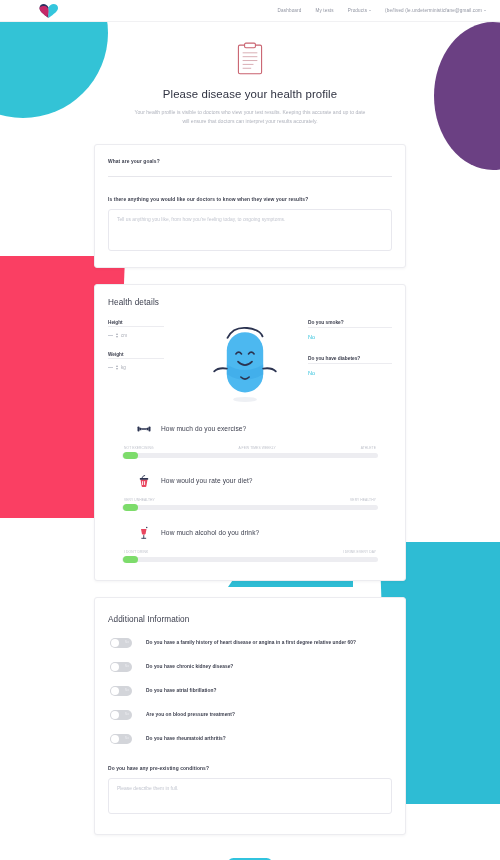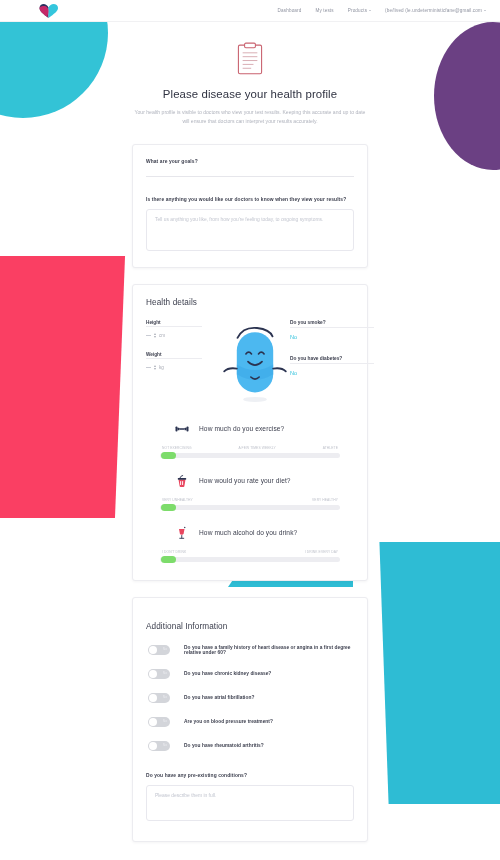--- a/index.html
+++ b/index.html
@@ -73,29 +73,29 @@
     letter-spacing: .1px;
   }
   .hero-sub {
     margin: 8px auto 0; width: 232px;
     font-size: 5.1px; line-height: 1.75; color: #b0b3bd;
   }
 
   
   .card {
     position: relative; z-index: 4;
-    width: 236px; margin: 0 auto;
+    width: 312px; margin: 0 auto;
     background: #ffffff;
     border: 1px solid #ececf0;
     border-radius: 3px;
     box-shadow: 0 1px 3px rgba(30,30,50,.05);
   }
   #card-goals { margin-top: 18px; padding: 14px 13px 16px; }
   #card-health { margin-top: 16px; padding: 13px 13px 18px; }
-  #card-additional { margin-top: 16px; padding: 24px 13px 20px; }
+  #card-additional { margin-top: 16px; padding: 17px 13px 20px; }
 
   .field-label {
     font-size: 4.9px; color: #3b3e4d; font-weight: 700; letter-spacing: .1px;
   }
   .underline-input {
     margin-top: 12px; height: 1px; background: #e6e6eb; width: 100%;
   }
   .q-label { margin-top: 20px; }
   .textarea-box {
     margin-top: 7px; width: 100%; height: 42px;

